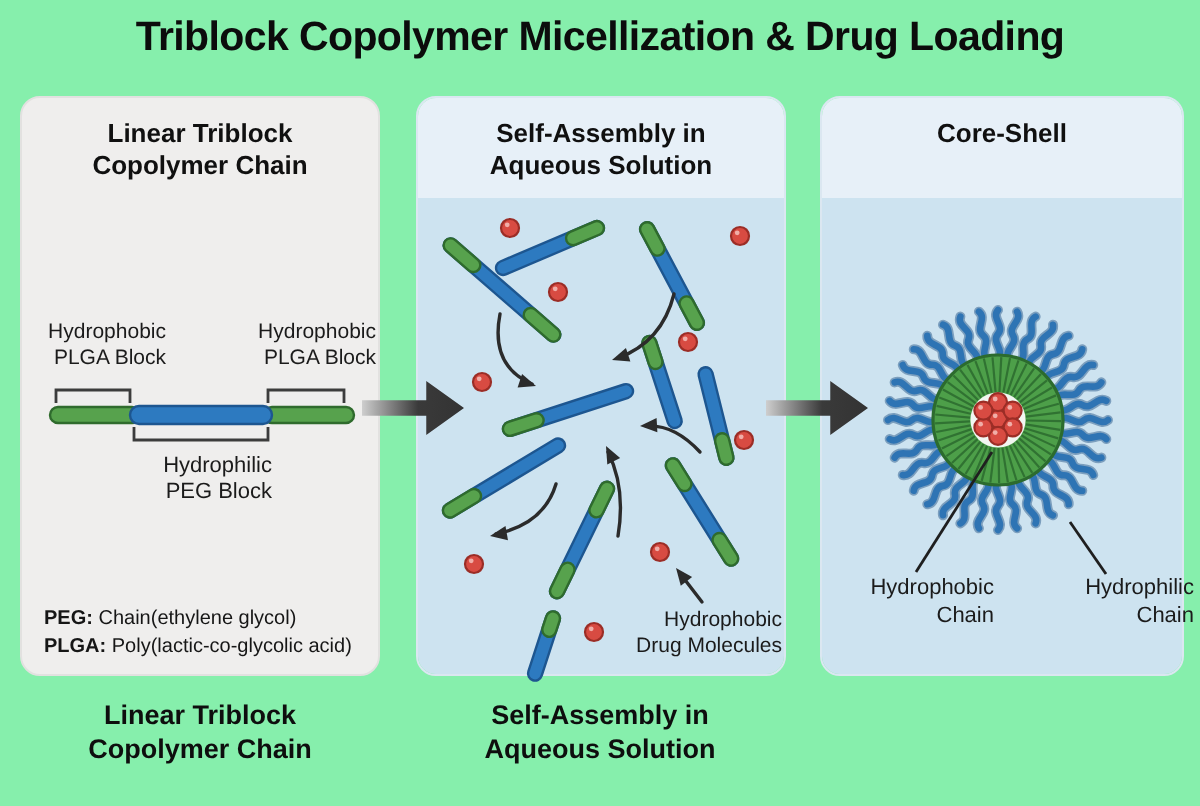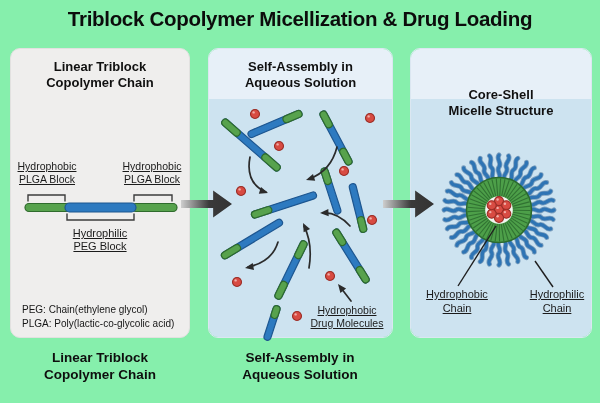--- a/index.html
+++ b/index.html
@@ -17,30 +17,30 @@
   #panel-left{left:10px;width:180px;background:#efeeed;border:1px solid #e2e1e0;}
   .panel-blue{overflow:hidden;border:1px solid #dbe7f1;}
   #panel-middle{left:208px;width:185px;}
   #panel-right{left:410px;width:182px;}
   .panel-blue .ph{height:50px;background:#e7f0f8;}
   .panel-blue .pb{height:238px;background:#cde3f0;}
   .overlay{position:absolute;left:0;top:0;pointer-events:none;}
   .hdr{position:absolute;text-align:center;font-weight:bold;font-size:13px;line-height:16px;color:#101010;}
   #hdr-left{left:10px;width:180px;top:59px;}
   #hdr-middle{left:208px;width:185px;top:59px;}
-  #hdr-right{left:410px;width:182px;top:59px;margin-top:28px;}
-  .lbl{position:absolute;text-align:center;font-size:10.5px;line-height:12.5px;color:#1b1b1b;text-decoration:underline;}
+  #hdr-right{left:410px;width:182px;top:59px;}
+  .lbl{position:absolute;text-align:right;font-size:10.5px;line-height:12.5px;color:#1b1b1b;}
   #lbl-plga-left{left:11px;top:160px;width:72px;}
   #lbl-plga-right{left:116px;top:160px;width:72px;}
   #lbl-peg{left:64px;top:227px;width:72px;font-size:11px;line-height:13px;}
   #lbl-drug{left:303px;top:304px;width:88px;}
   #lbl-core{left:417px;top:288px;width:80px;font-size:11px;line-height:13.5px;}
   #lbl-shell{left:517px;top:288px;width:80px;font-size:11px;line-height:13.5px;}
   .legend{position:absolute;left:22px;top:303px;font-size:10px;line-height:13.5px;color:#161616;text-align:left;}
-  .legend .b{font-weight:normal;}
+  .legend .b{font-weight:bold;}
   .cap{position:absolute;top:350px;text-align:center;font-weight:bold;font-size:13.5px;line-height:16.5px;color:#0e0e0e;}
   #cap-left{left:10px;width:180px;}
   #cap-middle{left:205px;width:190px;}
   #cap-right{left:405px;width:190px;}
   .parrow{
     position:absolute;top:190px;width:51px;height:28px;
     background:linear-gradient(90deg,#cecece 0%,#8a8a8a 25%,#3a3a3a 55%,#333333 100%);
     clip-path:polygon(0% 36%,63% 36%,63% 2%,100% 50%,63% 98%,63% 64%,0% 64%);
   }
   #arrow1{left:181px;} #arrow2{left:383px;}
@@ -313,21 +313,20 @@
   <div class="hdr" id="hdr-left">
     <div>Linear Triblock</div>
     <div>Copolymer Chain</div>
   </div>
   <div class="hdr" id="hdr-middle">
     <div>Self-Assembly in</div>
     <div>Aqueous Solution</div>
   </div>
   <div class="hdr" id="hdr-right">
     <div>Core-Shell</div>
-    <div>Micelle Structure</div>
   </div>
 
   <div class="lbl" id="lbl-plga-left">
     <div>Hydrophobic</div>
     <div>PLGA Block</div>
   </div>
   <div class="lbl" id="lbl-plga-right">
     <div>Hydrophobic</div>
     <div>PLGA Block</div>
   </div>

